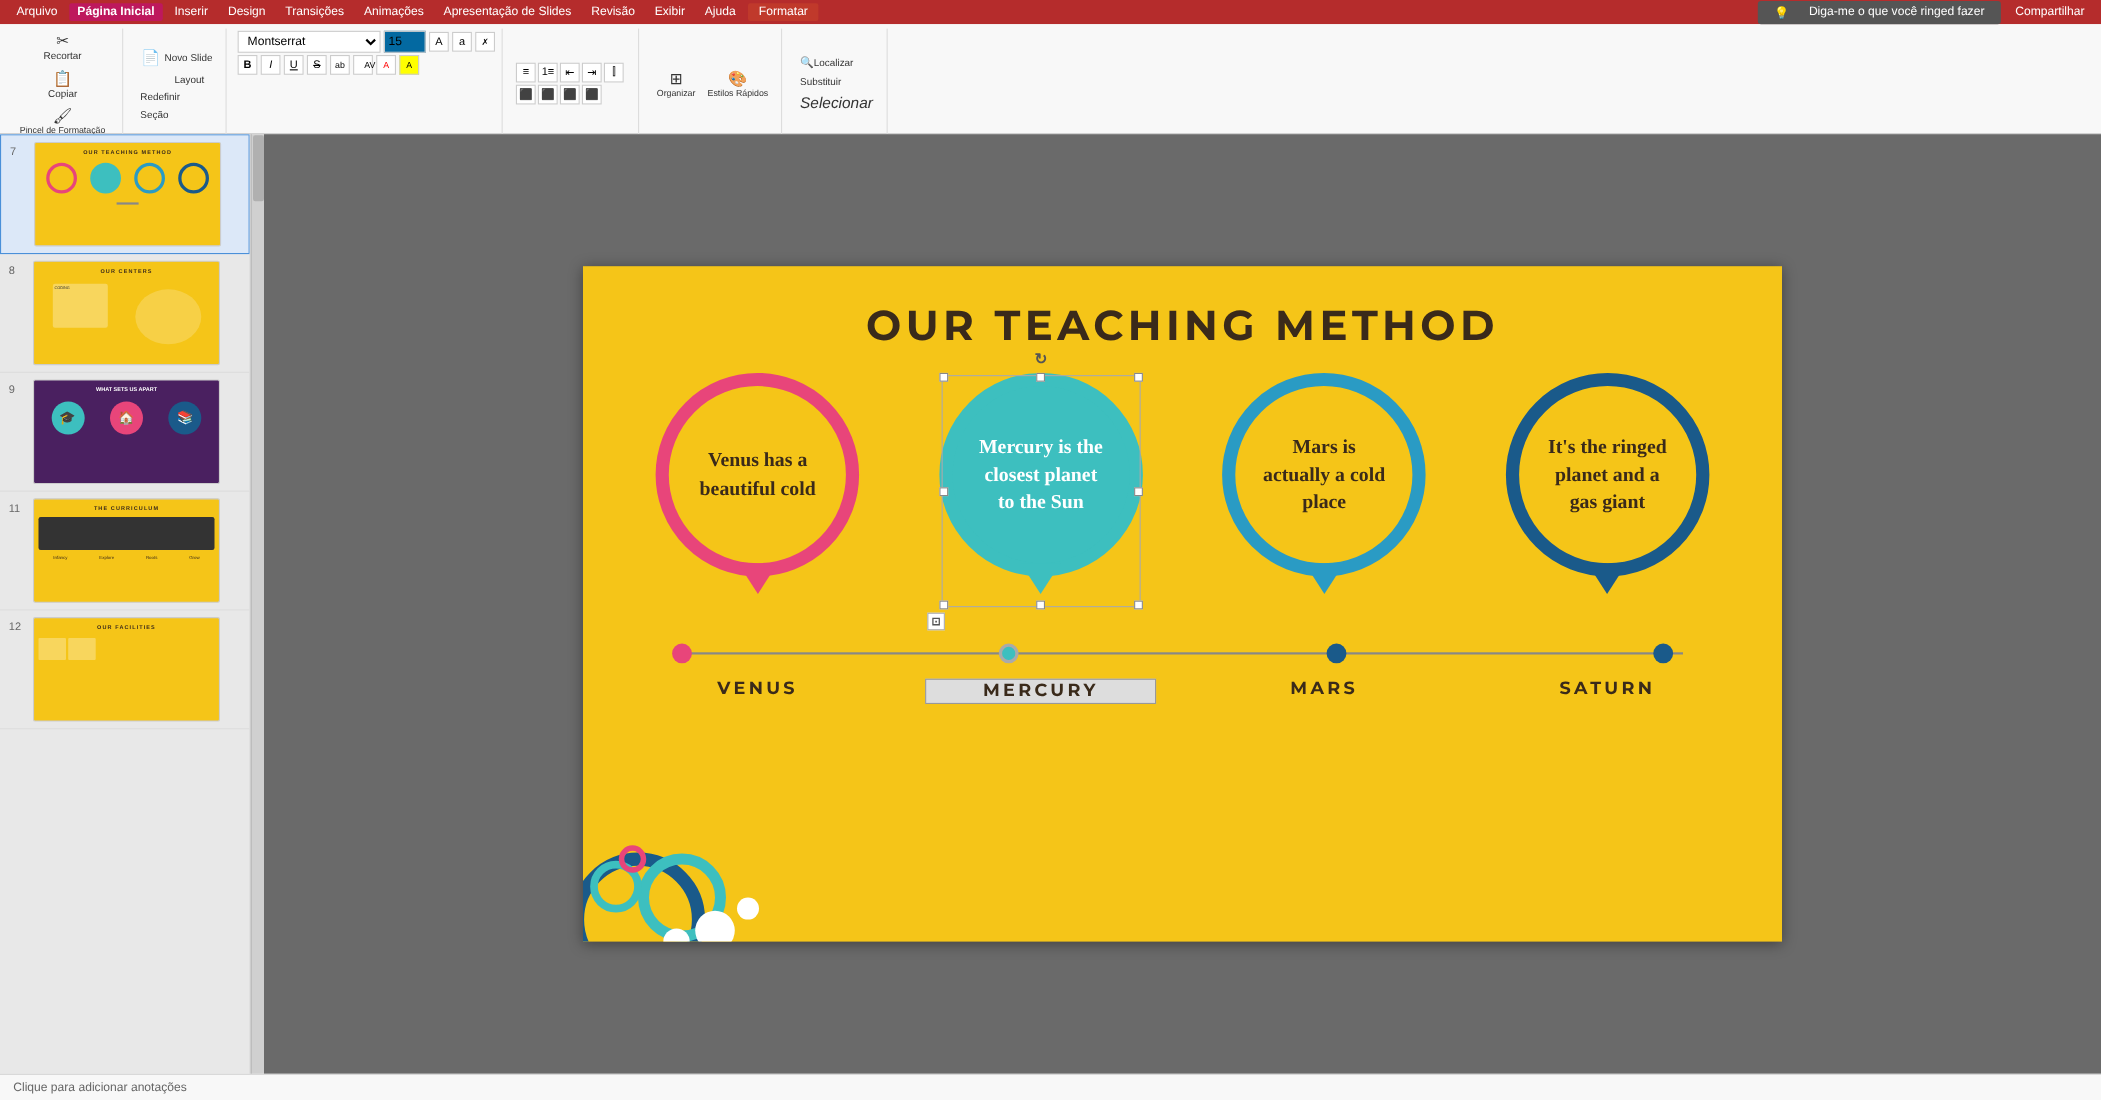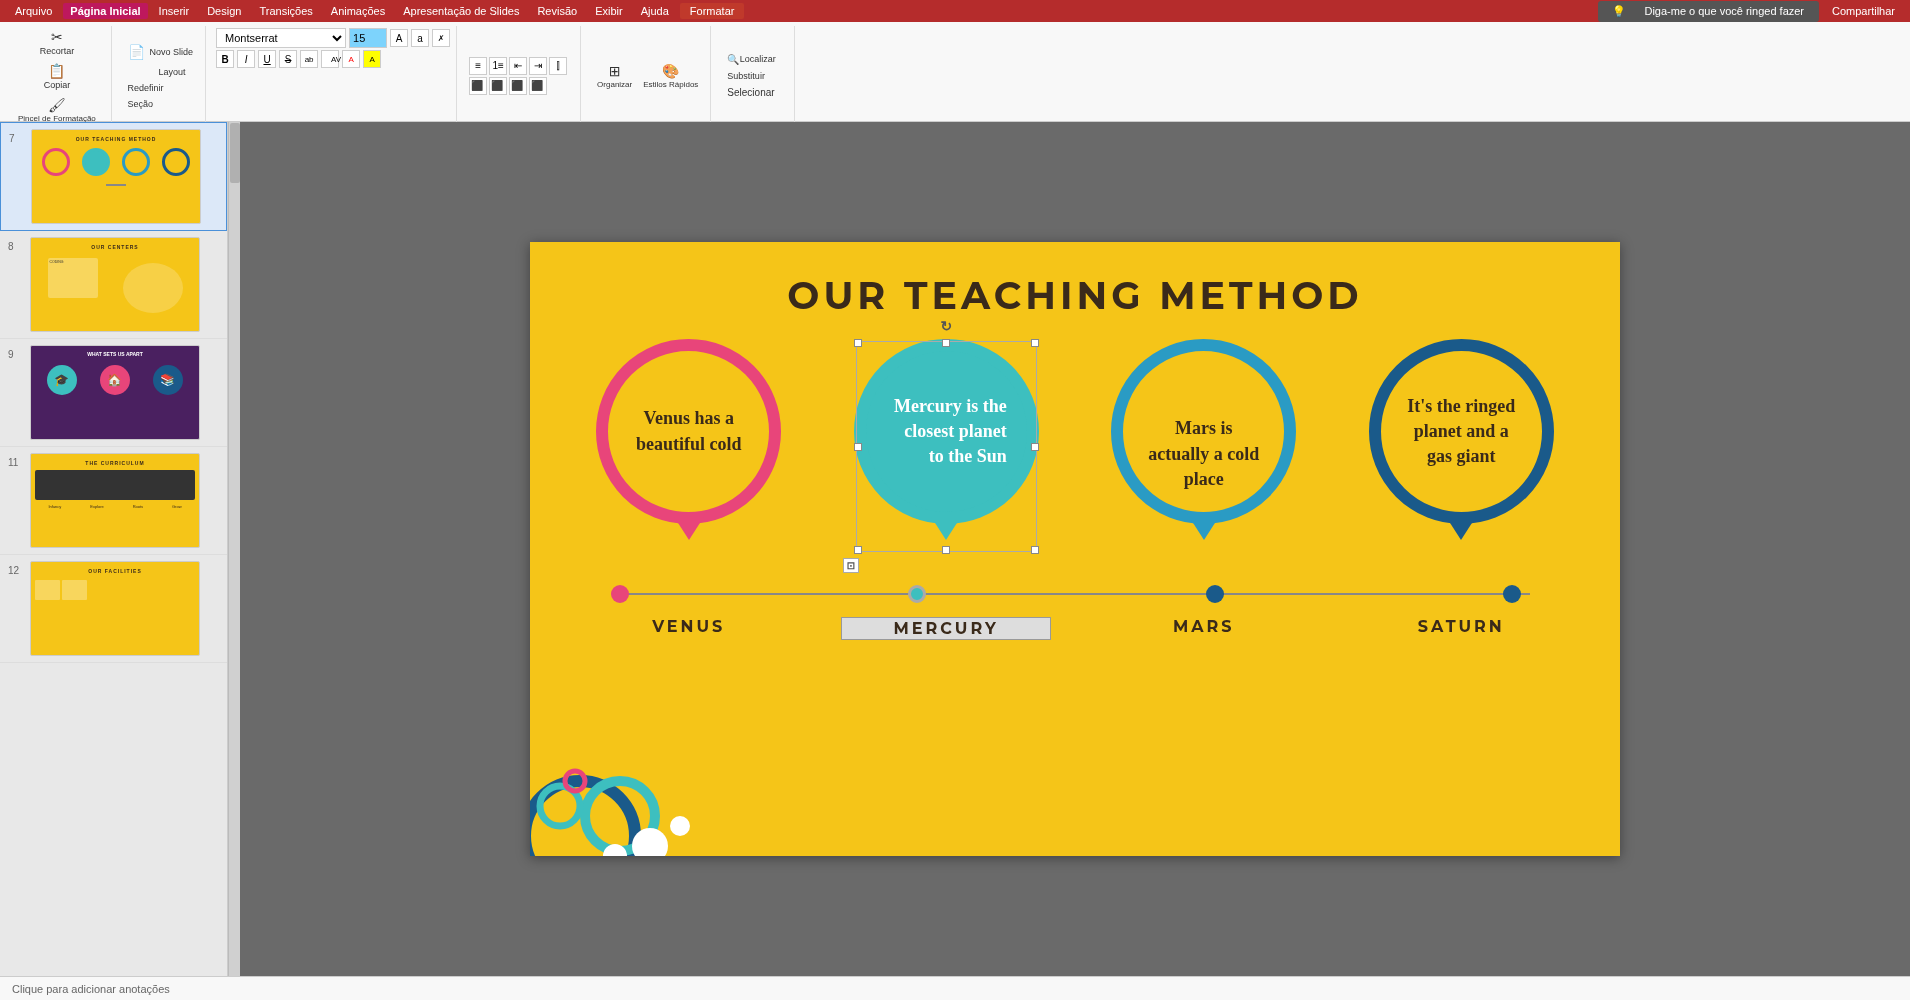--- a/index.html
+++ b/index.html
@@ -94,21 +94,21 @@
       height: 20px;
       width: 130px;
       background: white;
     }
     .font-size-input {
       border: 1px solid #ccc;
       font-size: 11px;
       padding: 1px 3px;
       height: 20px;
       width: 38px;
-      background: #7dd3fc;
+      background: #0369a1;
     }
     .small-btn {
       border: 1px solid #ccc;
       background: white;
       width: 18px;
       height: 18px;
       font-size: 10px;
       cursor: pointer;
       display: flex;
       align-items: center;
@@ -253,21 +253,20 @@
       background: #3dbfbf;
       color: white;
     }
     .mercury-circle::after {
       border-top: 28px solid #3dbfbf;
     }
 
     .mars-circle {
       border-color: #2a9bc4;
       background: #F5C518;
-      align-items: flex-end;
     }
     .mars-circle::after {
       border-top: 28px solid #2a9bc4;
     }
 
     .saturn-circle {
       border-color: #1a5a8a;
       background: #F5C518;
     }
     .saturn-circle::after {
@@ -498,21 +497,21 @@
       <div class="ribbon-group-items">
         <div style="display:flex;flex-direction:column;gap:2px;">
           <div class="ribbon-btn" style="flex-direction:row;">
             <span style="font-size:10px;">🔍</span>
             <span style="font-size:9px;">Localizar</span>
           </div>
           <div class="ribbon-btn" style="flex-direction:row;">
             <span style="font-size:9px;">Substituir</span>
           </div>
           <div class="ribbon-btn" style="flex-direction:row;">
-            <span style="font-size:10px;">Selecionar</span>
+            <span style="font-size:14px;font-style:italic;">Selecionar</span>
           </div>
         </div>
       </div>
       <div class="ribbon-group-label">Editando</div>
     </div>
   </div>
 </div>
 
 <div class="main-area">
 
@@ -608,21 +607,21 @@
       <div class="planets-row">
 
         <div class="planet-item">
           <div class="planet-circle venus-circle">
             <span style="padding:20px;line-height:1.4;">Venus has a beautiful cold</span>
           </div>
         </div>
 
         <div class="planet-item">
           <div class="planet-circle mercury-circle" style="position:relative;">
-            <span style="padding:20px;line-height:1.4;text-align:right;">Mercury is the closest planet to the Sun</span>
+            <span style="padding:20px;line-height:1.4;">Mercury is the closest planet to the Sun</span>
 
             <div style="position:absolute;top:-10px;left:-10px;right:-10px;bottom:-40px;border:1px solid #aaa;pointer-events:none;">
               <div style="position:absolute;top:-3px;left:50%;transform:translateX(-50%);width:8px;height:8px;background:white;border:1px solid #888;"></div>
               <div style="position:absolute;bottom:-3px;left:50%;transform:translateX(-50%);width:8px;height:8px;background:white;border:1px solid #888;"></div>
               <div style="position:absolute;left:-3px;top:50%;transform:translateY(-50%);width:8px;height:8px;background:white;border:1px solid #888;"></div>
               <div style="position:absolute;right:-3px;top:50%;transform:translateY(-50%);width:8px;height:8px;background:white;border:1px solid #888;"></div>
               <div style="position:absolute;top:-3px;left:-3px;width:8px;height:8px;background:white;border:1px solid #888;"></div>
               <div style="position:absolute;top:-3px;right:-3px;width:8px;height:8px;background:white;border:1px solid #888;"></div>
               <div style="position:absolute;bottom:-3px;left:-3px;width:8px;height:8px;background:white;border:1px solid #888;"></div>
               <div style="position:absolute;bottom:-3px;right:-3px;width:8px;height:8px;background:white;border:1px solid #888;"></div>

